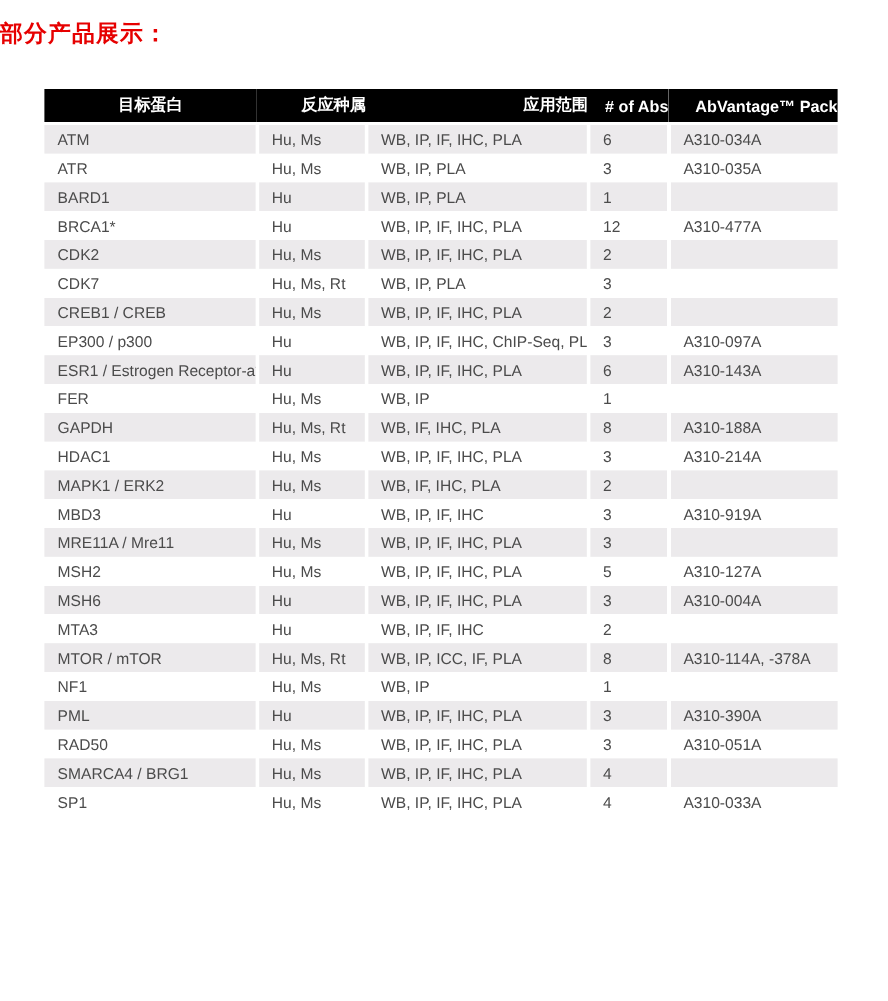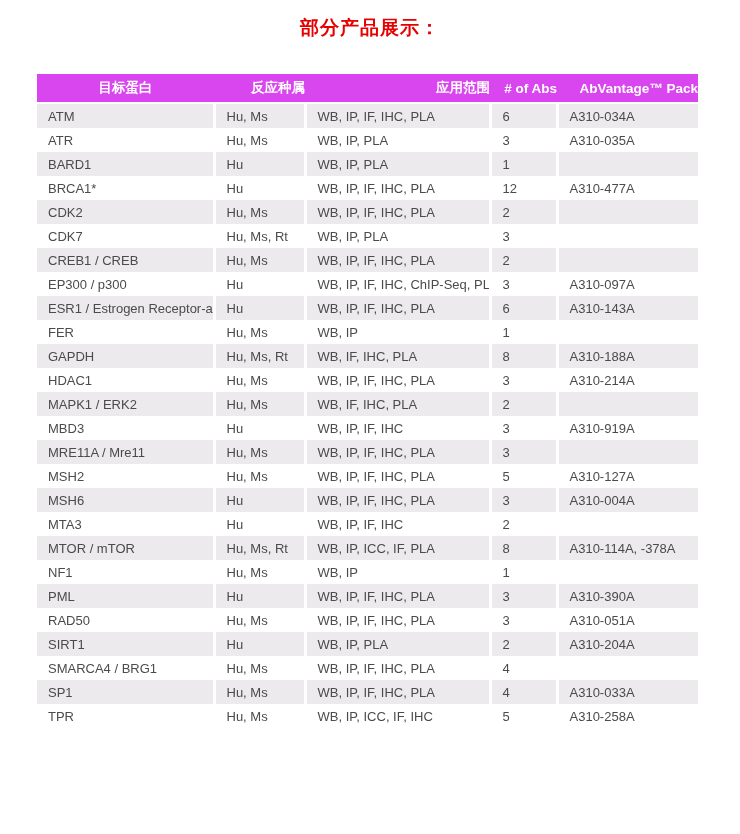--- a/index.html
+++ b/index.html
@@ -10,41 +10,40 @@
   }
   .page {
     position: relative;
     width: 740px;
     height: 834px;
     background: #ffffff;
     overflow: hidden;
   }
   .title {
     padding-top: 15px;
-    text-align: center;
     font-size: 19px;
     font-weight: bold;
     color: #e60000;
     letter-spacing: 1px;
   }
   .table-wrap {
     position: absolute;
     left: 37px;
     top: 74px;
     width: 661px;
   }
   table.product-table {
     width: 661px;
     border-collapse: collapse;
     table-layout: fixed;
     font-size: 13px;
     color: #4b4b4b;
   }
   table.product-table th {
-    background: #d946ef;
+    background: #000000;
     color: #ffffff;
     font-weight: bold;
     font-size: 13.5px;
     height: 28px;
     text-align: center;
     vertical-align: middle;
     border-bottom: 2px solid #ffffff;
     padding: 0;
     overflow: hidden;
     white-space: nowrap;
@@ -242,44 +241,30 @@
             <td>A310-390A</td>
           </tr>
           <tr>
             <td>RAD50</td>
             <td>Hu, Ms</td>
             <td>WB, IP, IF, IHC, PLA</td>
             <td>3</td>
             <td>A310-051A</td>
           </tr>
           <tr>
-            <td>SIRT1</td>
-            <td>Hu</td>
-            <td>WB, IP, PLA</td>
-            <td>2</td>
-            <td>A310-204A</td>
-          </tr>
-          <tr>
             <td>SMARCA4 / BRG1</td>
             <td>Hu, Ms</td>
             <td>WB, IP, IF, IHC, PLA</td>
             <td>4</td>
             <td></td>
           </tr>
           <tr>
             <td>SP1</td>
             <td>Hu, Ms</td>
             <td>WB, IP, IF, IHC, PLA</td>
             <td>4</td>
             <td>A310-033A</td>
-          </tr>
-          <tr>
-            <td>TPR</td>
-            <td>Hu, Ms</td>
-            <td>WB, IP, ICC, IF, IHC</td>
-            <td>5</td>
-            <td>A310-258A</td>
           </tr>
         </tbody>
     </table>
   </div>
 
 </div>
 
 </body></html>

